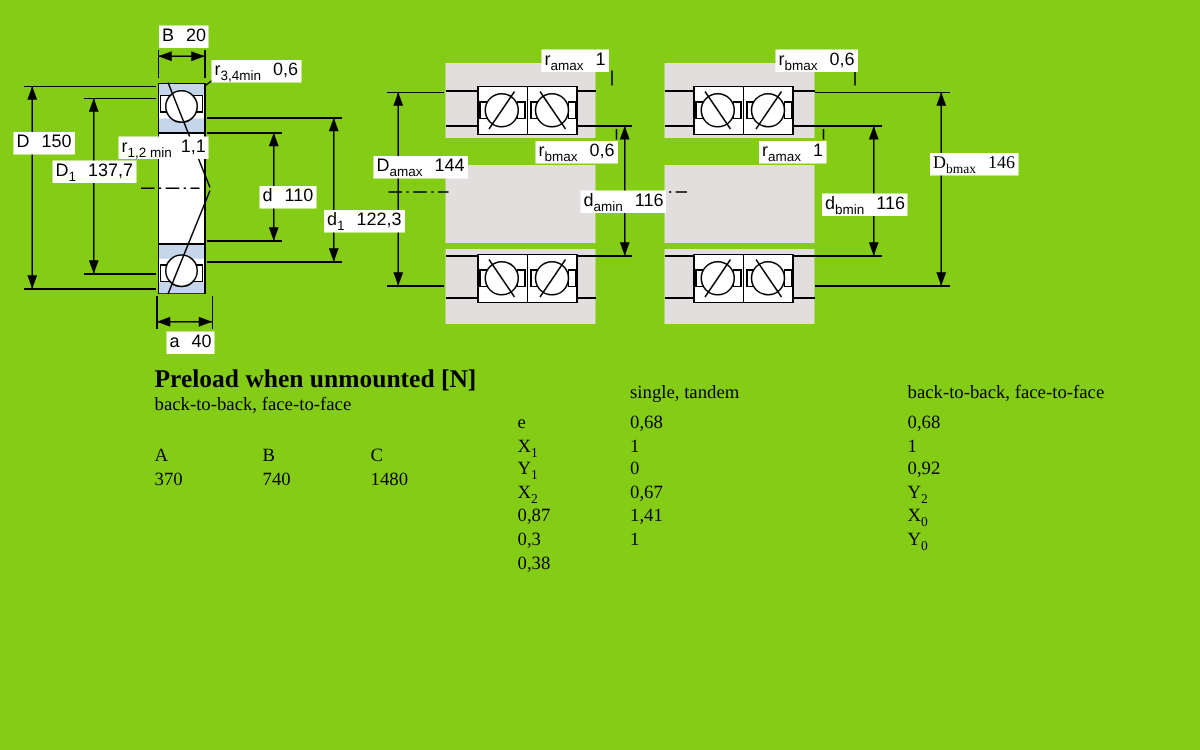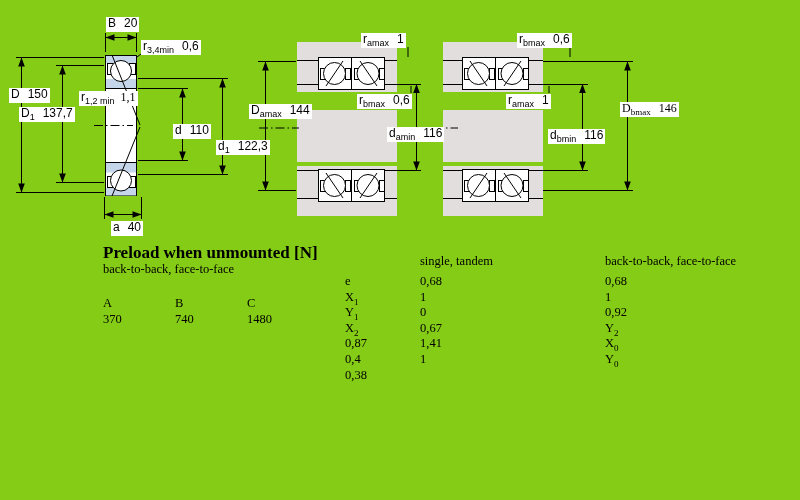--- a/index.html
+++ b/index.html
@@ -3,21 +3,21 @@
 <meta charset="utf-8">
 <style>
   html,body{margin:0;padding:0;background:#fff;}
   #page{position:relative;width:800px;height:500px;background:#84cc16;overflow:hidden;
         font-family:"Liberation Sans",sans-serif;color:#000;padding-left:35px;}
   #drawing{position:absolute;left:0;top:0;}
   .dim{position:absolute;font:12px "Liberation Sans",sans-serif;color:#000;
        background:#fff;padding:0 2px;white-space:nowrap;line-height:13px;}
   .dim sub{font-size:9px;line-height:9px;}
   .dval{margin-left:8px;}
-  .tight .dval{margin-left:6px;font-family:Liberation Serif, serif;}
+  .tight .dval{margin-left:6px;}
   
   .tblock{position:absolute;font-family:"Liberation Serif","DejaVu Serif",serif;font-size:12.5px;color:#000;}
   .ttl{font-weight:bold;font-size:17px;line-height:14px;}
   .subttl{margin-top:3px;line-height:13px;}
   .preload-grid{display:grid;grid-template-columns:72px 72px 80px;margin-top:19px;line-height:16px;}
   .fac-grid{display:grid;grid-template-columns:75px 185px 190px;margin-top:9px;}
   .fac-grid .hdr{height:19px;line-height:13px;}
   .fac-grid .c{height:15.6px;line-height:14px;}
   .fac-grid sub{font-size:9px;}
 </style>
@@ -192,21 +192,21 @@
     </g>
     <line x1="434" y1="128" x2="458" y2="128" stroke-dasharray="9 3 1.5 3"></line>
     <line x1="570" y1="47" x2="570" y2="57"></line>
     <line x1="549" y1="86" x2="549" y2="93"></line>
   </g>
 </svg>
 
 <div class="dim" style="left:106px;top:17px;"><span>B</span><sub></sub><span class="dval">20</span></div>
 <div class="dim" style="left:141px;top:40px;"><span>r</span><sub>3,4min</sub><span class="dval">0,6</span></div>
 <div class="dim" style="left:9px;top:88px;"><span>D</span><sub></sub><span class="dval">150</span></div>
-<div class="dim" style="left:19px;top:107px;"><span>D</span><sub>1</sub><span class="dval">137,7</span></div>
+<div class="dim" style="left:35px;top:107px;"><span>D</span><sub>1</sub><span class="dval">137,7</span></div>
 <div class="dim tight" style="left:79px;top:91px;"><span>r</span><sub>1,2 min</sub><span class="dval">1,1</span></div>
 <div class="dim" style="left:173px;top:124px;text-align:right;"><span>d</span><sub></sub><span class="dval">110</span></div>
 <div class="dim" style="left:216px;top:140px;"><span>d</span><sub>1</sub><span class="dval">122,3</span></div>
 <div class="dim" style="left:111px;top:221px;"><span>a</span><sub></sub><span class="dval">40</span></div>
 
 <div class="dim" style="left:361px;top:33px;"><span>r</span><sub>amax</sub><span class="dval">1</span></div>
 <div class="dim" style="left:357px;top:94px;"><span>r</span><sub>bmax</sub><span class="dval">0,6</span></div>
 <div class="dim" style="left:249px;top:104px;"><span>D</span><sub>amax</sub><span class="dval">144</span></div>
 <div class="dim" style="left:387px;top:127px;"><span>d</span><sub>amin</sub><span class="dval">116</span></div>
 
@@ -247,21 +247,21 @@
     <div class="c">0,92</div>
 
     <div class="c"><span>X</span><sub>2</sub></div>
     <div class="c">0,67</div>
 
     <div class="c"><span>Y</span><sub>2</sub></div>
     <div class="c">0,87</div>
     <div class="c">1,41</div>
 
     <div class="c"><span>X</span><sub>0</sub></div>
-    <div class="c">0,4</div>
+    <div class="c">0,3</div>
     <div class="c">1</div>
 
     <div class="c"><span>Y</span><sub>0</sub></div>
     <div class="c">0,38</div>
   </div>
 </div>
 
 </div>
 
 </body></html>

